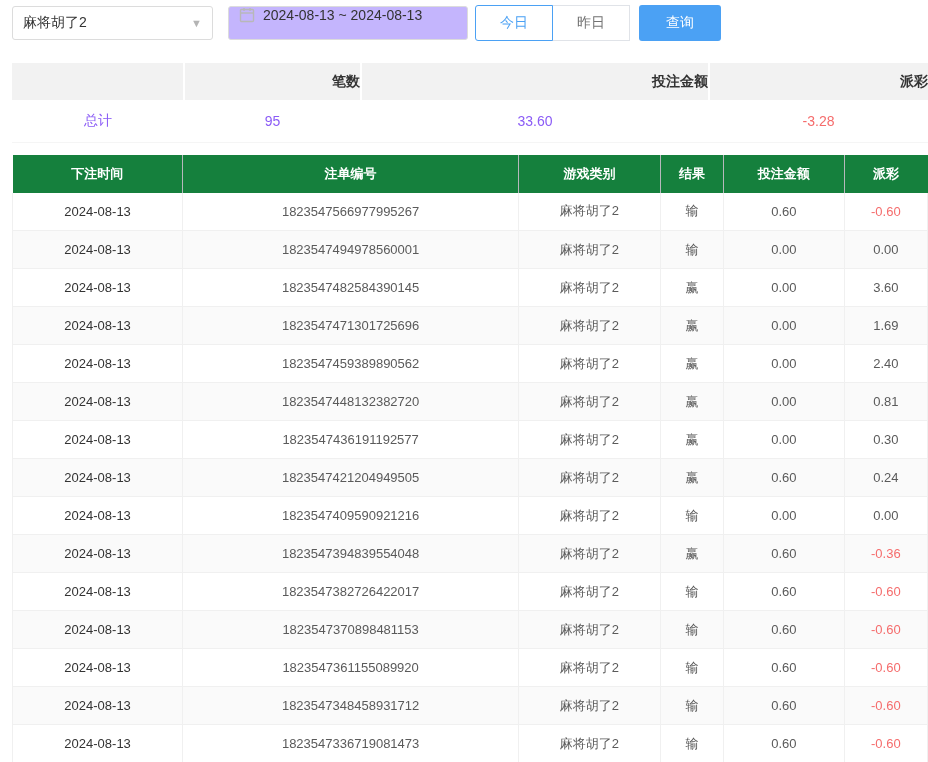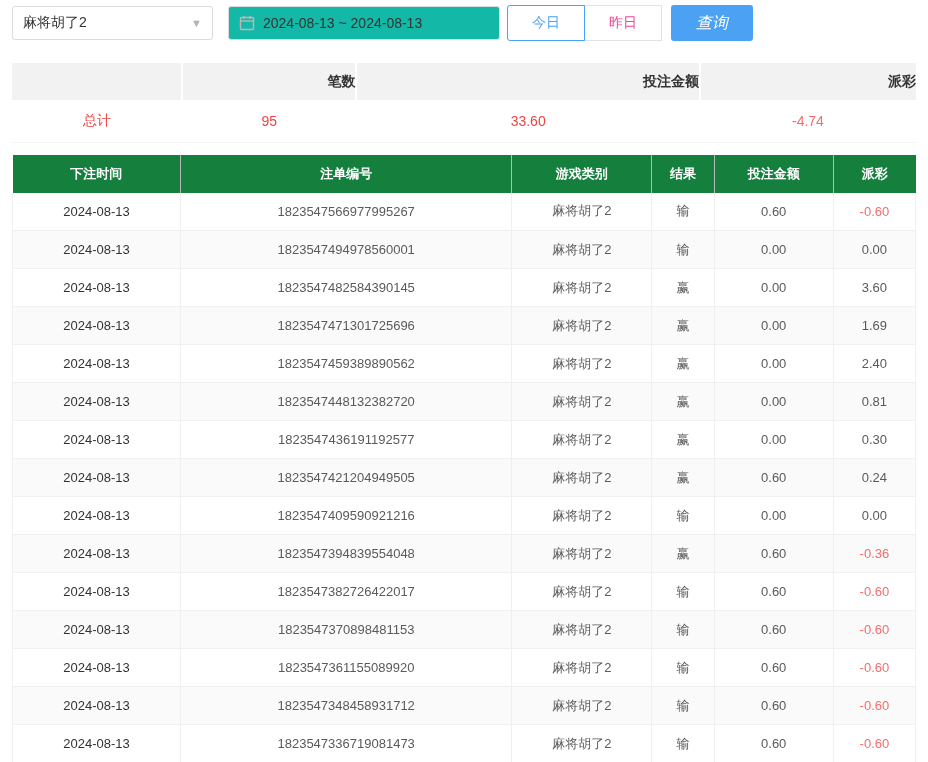--- a/index.html
+++ b/index.html
@@ -2,63 +2,62 @@
 <html><head>
 <meta charset="utf-8">
 <style>
   * { box-sizing: border-box; margin: 0; padding: 0; }
   html, body { background: #fff; }
   body {
     width: 928px; height: 762px; overflow: hidden;
     font-family: "Liberation Sans", "DejaVu Sans", sans-serif;
     color: #333;
   }
-  .page { padding: 5px 12px 0 12px; }
+  .page { padding: 5px 0 0 12px; }
 
   
   .toolbar { display: flex; align-items: center; height: 36px; }
   .select {
     width: 201px; height: 34px; border: 1px solid #dcdcdc; border-radius: 3px;
     display: flex; align-items: center; justify-content: space-between;
     padding: 0 10px; font-size: 14px; color: #333; background: #fff; cursor: pointer;
   }
   .caret { color: #b4b4b4; font-size: 11px; line-height: 1; }
   .datebox {
-    margin-left: 15px; width: 272px; height: 34px; border: 1px solid #dcdcdc;
-    border-radius: 3px; display: flex; align-items: center; gap: 8px;
-    padding: 0 10px; font-size: 14px; color: #333; background: #14b8a6; cursor: pointer;
+    margin-left: 15px; width: 240px; height: 34px; border: 1px solid #dcdcdc;
+    border-radius: 3px; display: flex; align-items: flex-start; gap: 8px;
+    padding: 0 10px; font-size: 14px; color: #333; background: #c4b5fd; cursor: pointer;
   }
   .cal-icon { display: inline-flex; flex: 0 0 auto; }
   .btn-group { display: flex; margin-left: 7px; }
   .btn {
     height: 36px; padding: 0 24px; background: #fff; border: 1px solid #e0e3e8;
-    font-size: 14px; color: #ec4899; cursor: pointer;
+    font-size: 14px; color: #737373; cursor: pointer;
     font-family: "Liberation Sans", sans-serif;
   }
   .btn + .btn { margin-left: -1px; }
   .btn.first { border-radius: 3px 0 0 3px; }
   .btn.last { border-radius: 0 3px 3px 0; }
   .btn.active { color: #4ba1f4; border-color: #4ba1f4; position: relative; z-index: 1; }
   .btn-search {
     margin-left: 9px; height: 36px; width: 82px; background: #4ba1f4; color: #fff;
-    border: none; border-radius: 3px; font-size: 16px; cursor: pointer;
+    border: none; border-radius: 3px; font-size: 14px; cursor: pointer;
     font-family: "Liberation Sans", sans-serif;
-    font-style: italic;
   }
 
   
   table { width: 100%; table-layout: fixed; border-collapse: collapse; }
   .summary { margin-top: 22px; font-size: 14px; }
   .summary th {
     background: #f2f2f2; height: 37px; font-weight: 700; color: #333;
     border-right: 2px solid #fff; text-align: right;
   }
   .summary th:last-child { border-right: none; }
   .summary td {
-    height: 42px; text-align: center; color: #ef4444; background: #fff;
+    height: 42px; text-align: center; color: #8b5cf6; background: #fff;
     border-bottom: 1px solid #f5f5f5;
   }
 
   
   .bets { margin-top: 12px; font-size: 13px; }
   .bets thead th {
     background: #15803d; color: #fff; height: 38px; font-weight: 600;
     text-align: center; border-right: 1px solid #b6b8bc;
   }
   .bets thead th:last-child { border-right: none; }
@@ -114,21 +113,21 @@
         <th>笔数</th>
         <th>投注金额</th>
         <th>派彩</th>
       </tr>
     </thead>
     <tbody>
       <tr>
         <td>总计</td>
         <td>95</td>
         <td>33.60</td>
-        <td class="neg">-4.74</td>
+        <td class="neg">-3.28</td>
       </tr>
     </tbody>
   </table>
 
   <table class="bets">
     <colgroup>
       <col style="width:18.6%">
         <col style="width:36.7%">
         <col style="width:15.5%">
       <col style="width:6.9%">

